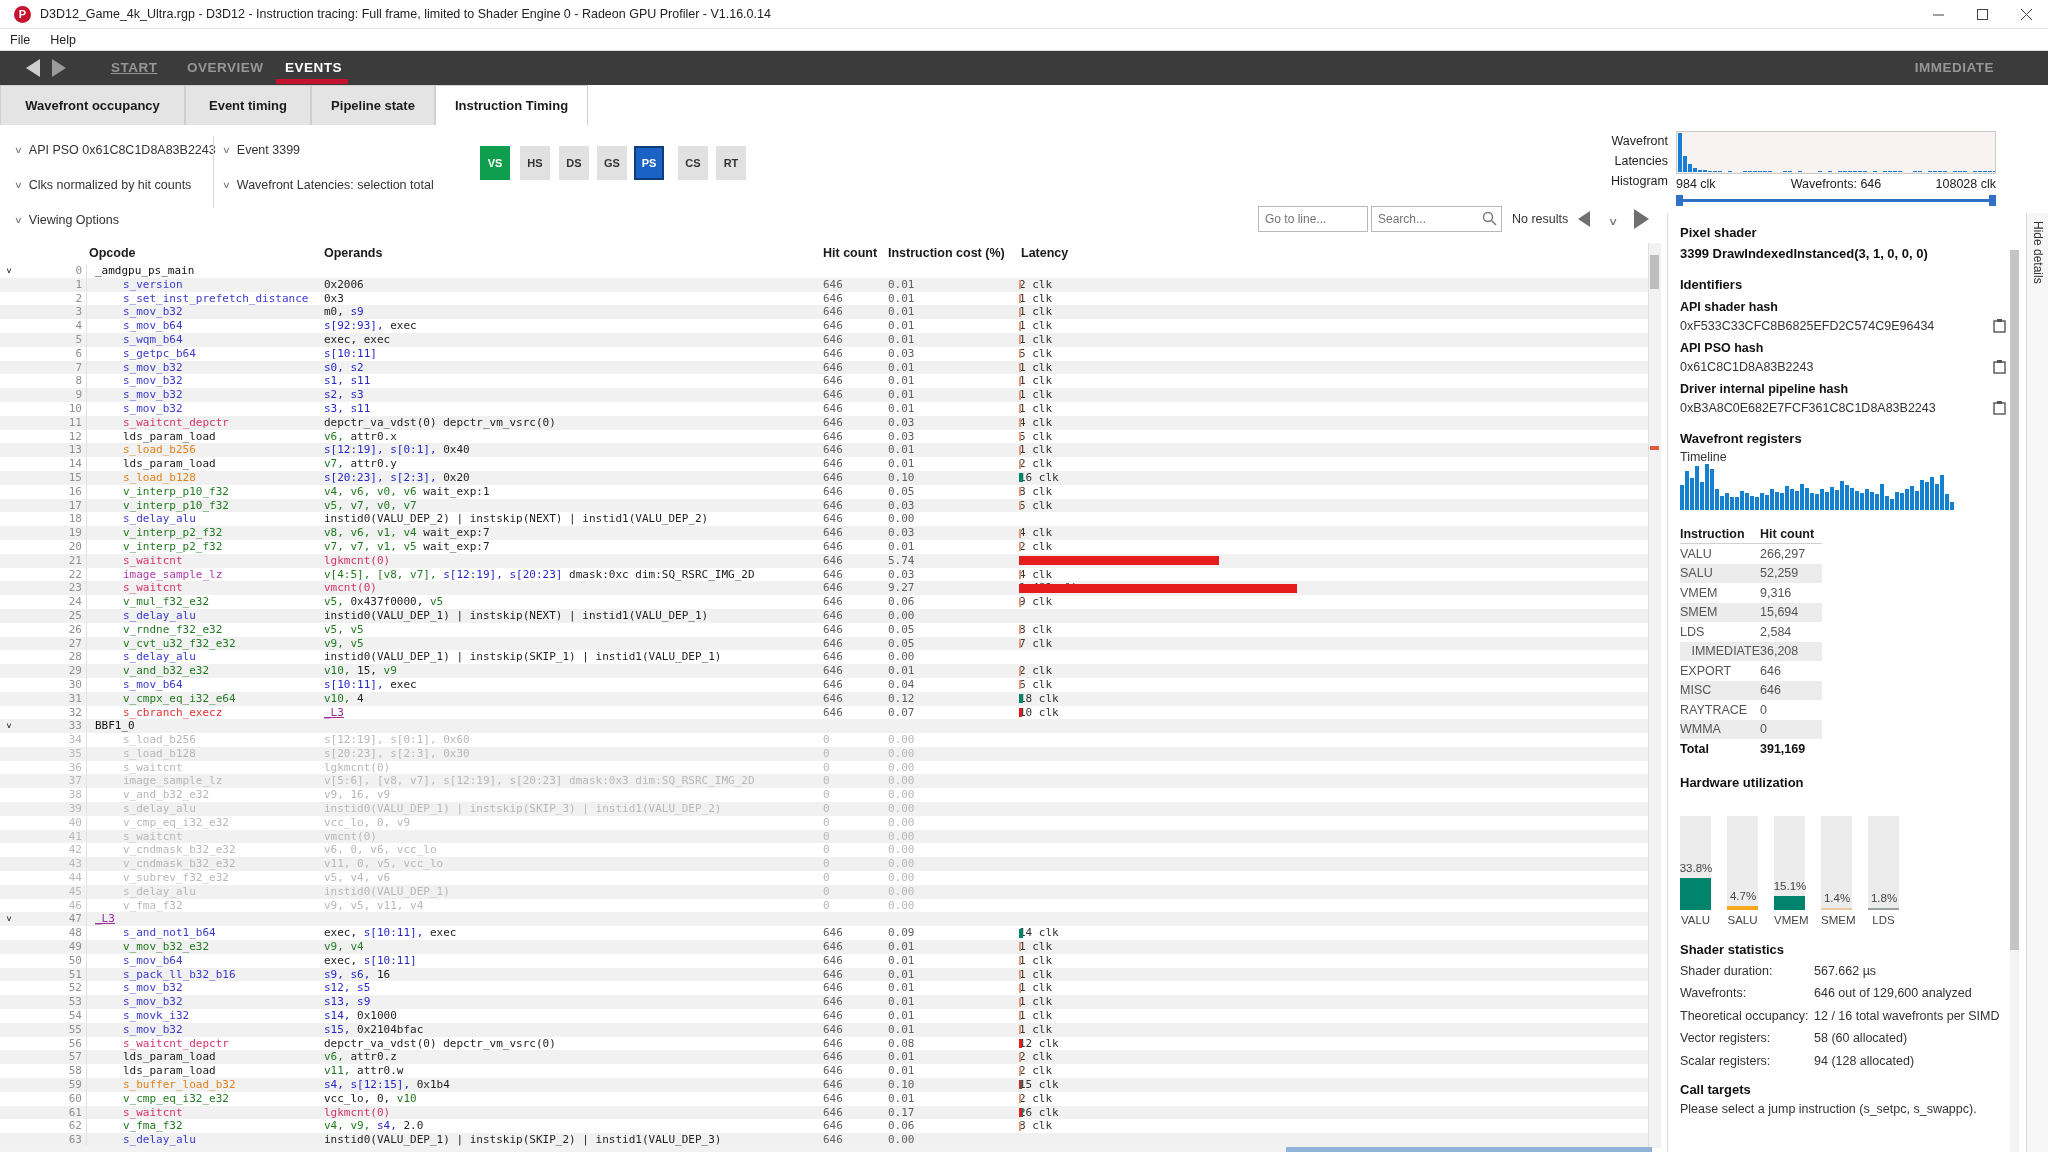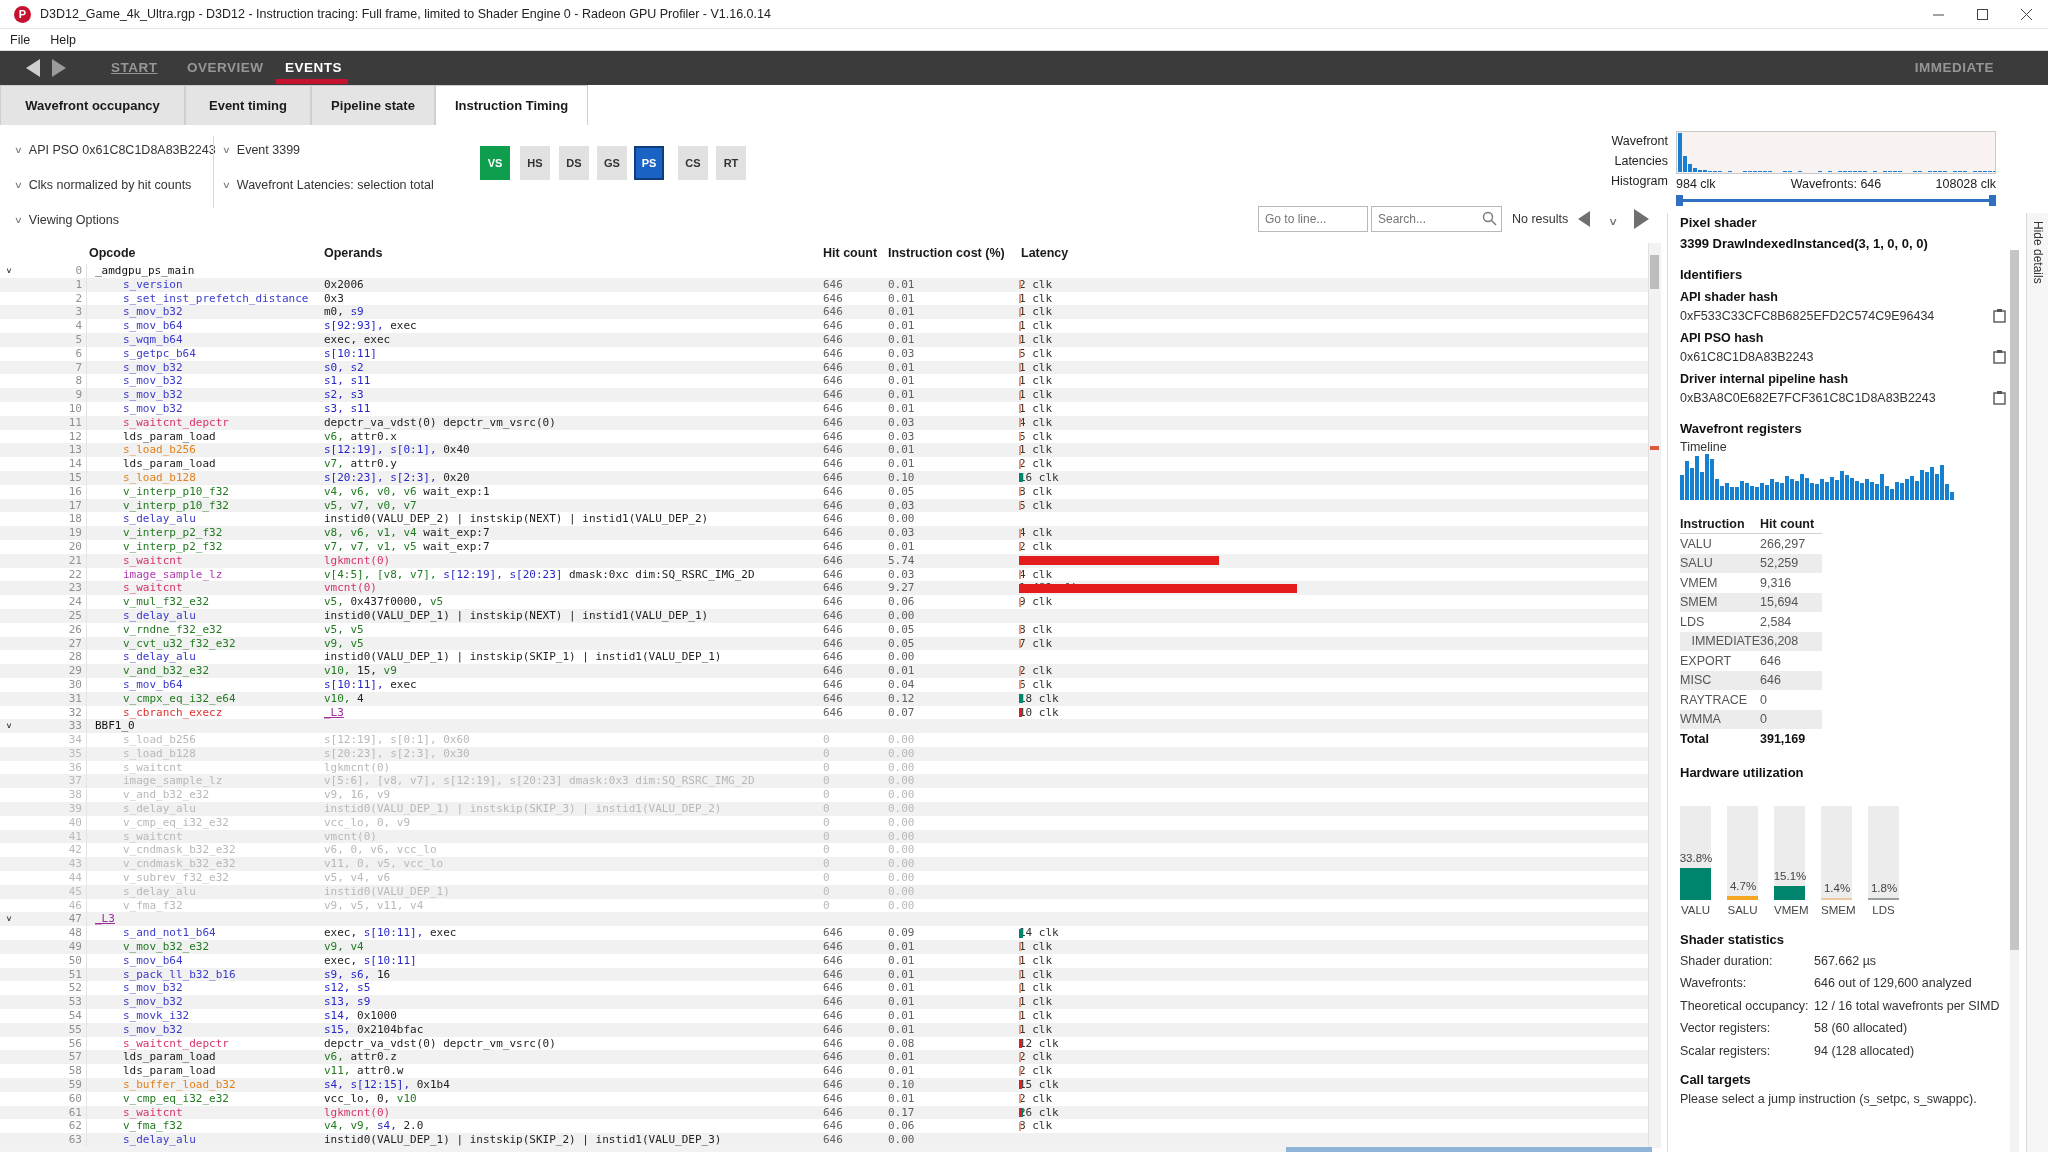--- a/index.html
+++ b/index.html
@@ -799,21 +799,21 @@
 <div class="abs gutter-line"></div>
 
 <div class="abs vscroll"></div>
 <div class="abs vthumb"></div>
 <div class="abs vmark"></div>
 <div class="abs hscroll"></div>
 <div class="abs hthumb"></div>
 
 <div class="abs details-border"></div>
 <div class="abs details">
-  <div class="d-h1" style="margin-top:2px;">Pixel shader</div>
+  <div class="d-h1" style="margin-top:12px;">Pixel shader</div>
   <div class="d-h1" style="margin-top:6px;">3399 DrawIndexedInstanced(3, 1, 0, 0, 0)</div>
   <div class="d-h1" style="margin-top:16px;">Identifiers</div>
   <div id="identifier-list">
       <div class="d-h1" style="margin-top: 8px; font-size: 12.5px;">API shader hash</div>
       <div class="hash-row" style="margin-top: 4px;">
         <span class="d-txt">0xF533C33CFC8B6825EFD2C574C9E96434</span>
         <svg width="13" height="15" class="clip">
           <rect x="1" y="3" width="11" height="11" fill="none" stroke="#555" stroke-width="1.4"></rect>
           <rect x="4" y="1" width="5" height="3" fill="#555"></rect>
         </svg>

